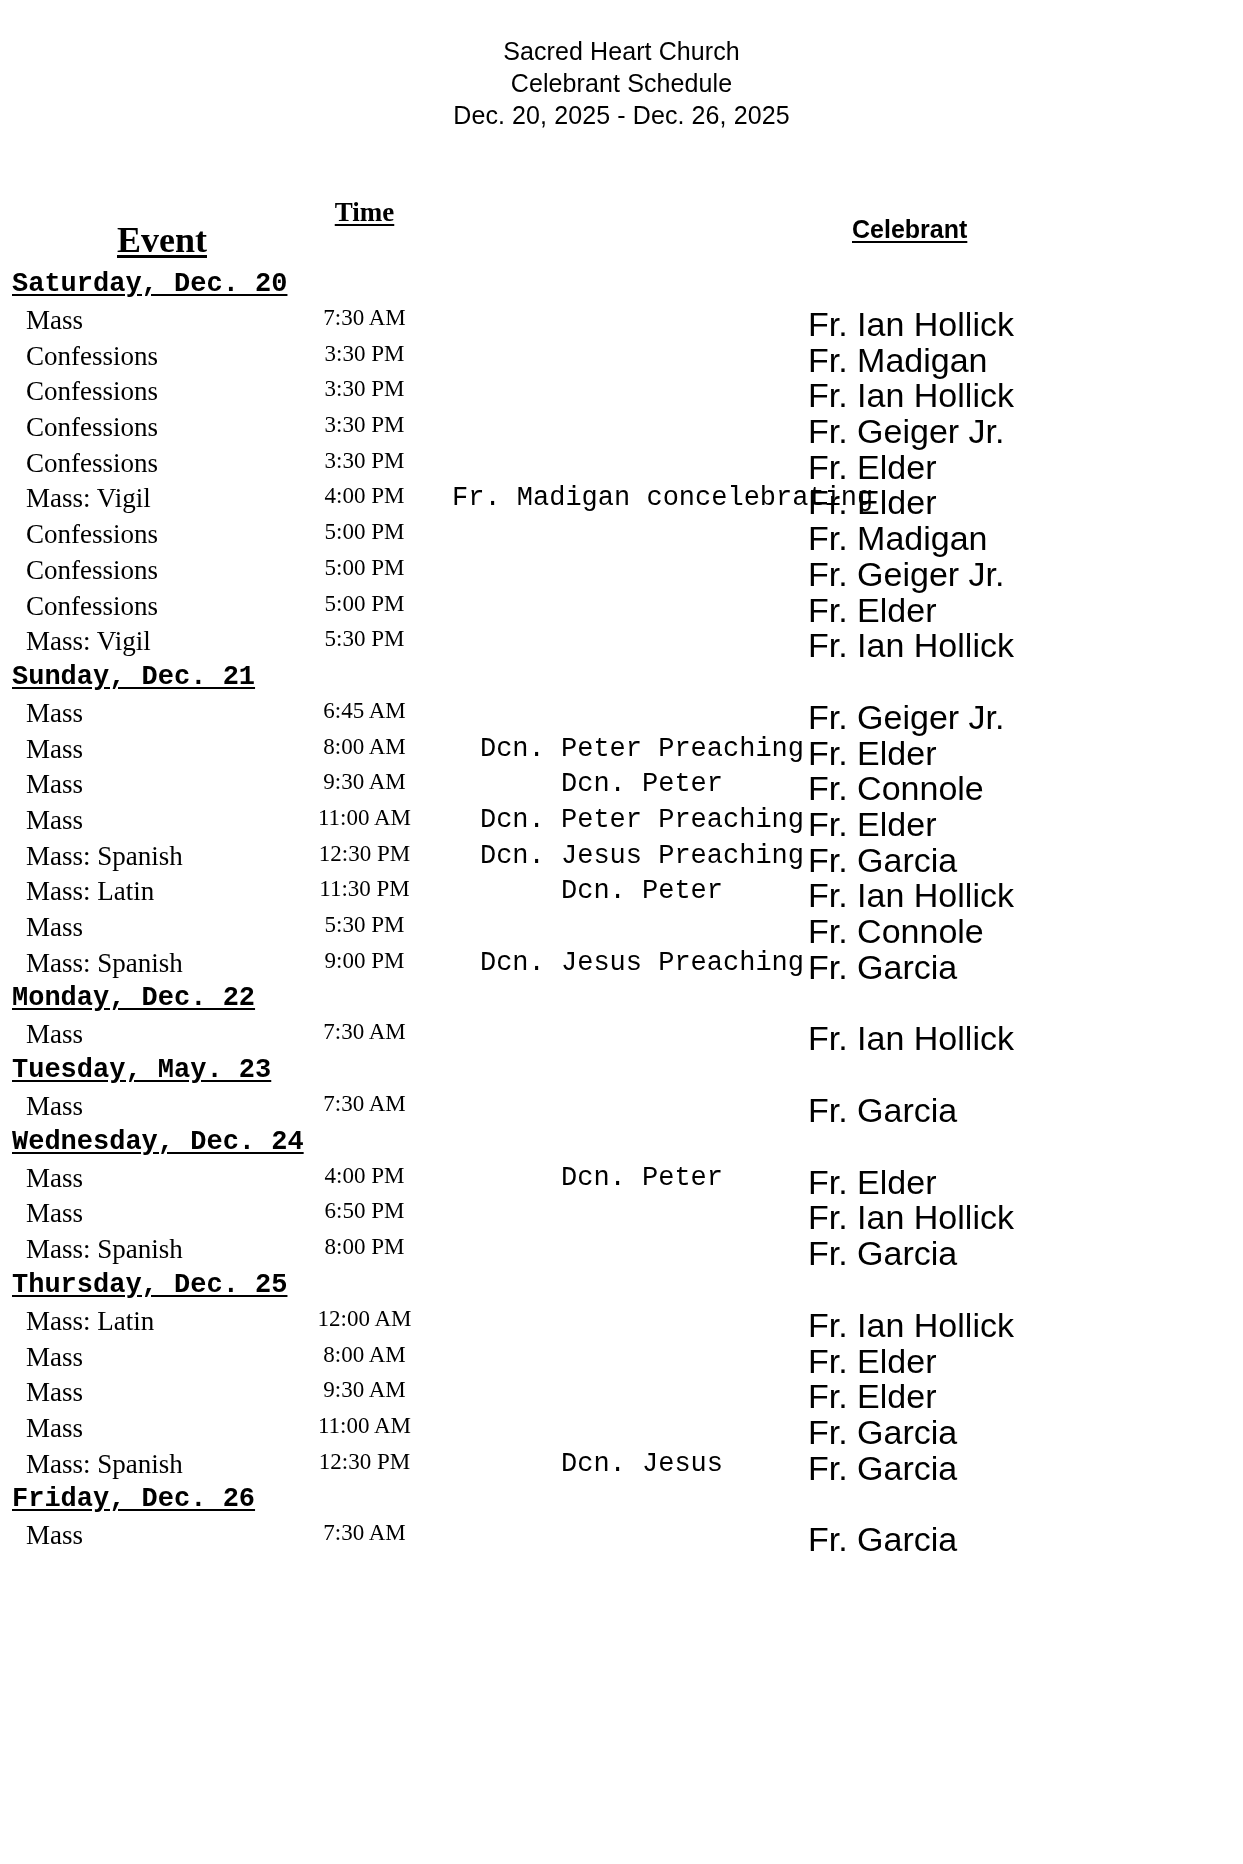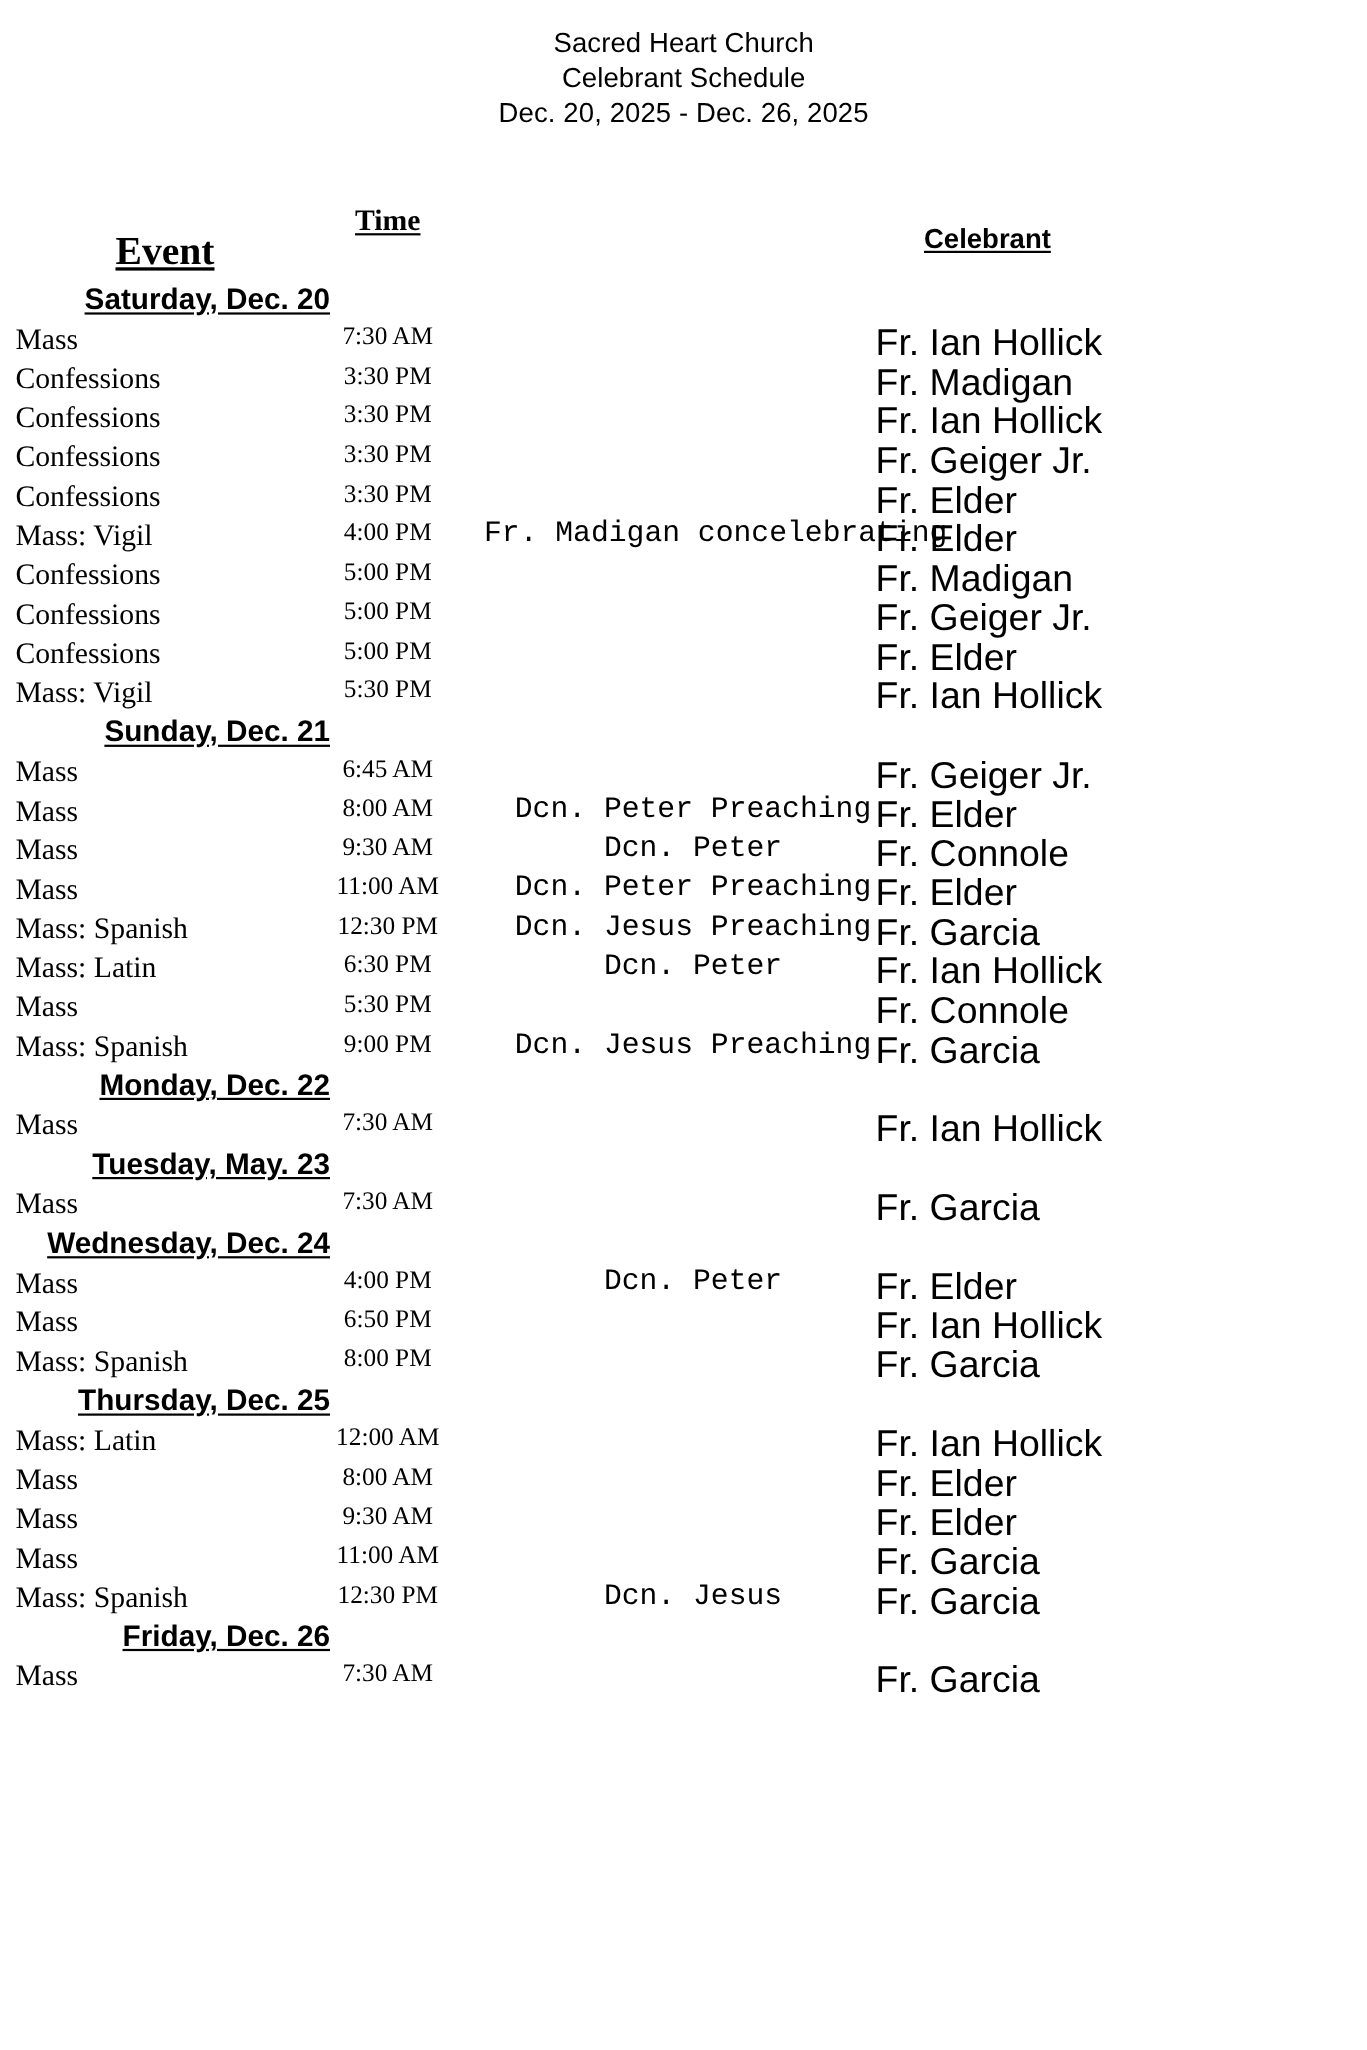--- a/index.html
+++ b/index.html
@@ -15,21 +15,21 @@
     font-family: "Liberation Serif", serif;
     color: #000000;
     -webkit-font-smoothing: antialiased;
   }
 
   .page {
     width: 1243px;
     height: 1864px;
     position: relative;
     box-sizing: border-box;
-    padding: 0;
+    padding: 12px;
   }
 
   
   .title-block {
     text-align: center;
     padding-top: 23px;
     font-family: "Liberation Sans", sans-serif;
     line-height: 1.28;
   }
   .title-line {
@@ -83,22 +83,22 @@
   }
 
   .day-header-row {
     height: 36px;
     position: relative;
   }
   .day-header {
     position: absolute;
     left: 0;
     width: 300px;
-    text-align: right;
-    font-family: Liberation Sans, sans-serif;
+    text-align: left;
+    font-family: Liberation Mono, monospace;
     font-size: 27px;
     font-weight: bold;
     text-decoration: underline;
     text-underline-offset: 3px;
     white-space: nowrap;
     top: 0;
   }
 
   .row {
     height: 35.7px;
@@ -243,21 +243,21 @@
         <div class="cell cell-celebrant">Fr. Elder</div>
       </div>
       <div class="row">
         <div class="cell cell-event">Mass: Spanish</div>
         <div class="cell cell-time">12:30 PM</div>
         <div class="cell cell-note">Dcn. Jesus Preaching</div>
         <div class="cell cell-celebrant">Fr. Garcia</div>
       </div>
       <div class="row">
         <div class="cell cell-event">Mass: Latin</div>
-        <div class="cell cell-time">6:30 PM</div>
+        <div class="cell cell-time">11:30 PM</div>
         <div class="cell cell-note">Dcn. Peter</div>
         <div class="cell cell-celebrant">Fr. Ian Hollick</div>
       </div>
       <div class="row">
         <div class="cell cell-event">Mass</div>
         <div class="cell cell-time">5:30 PM</div>
         <div class="cell cell-note"></div>
         <div class="cell cell-celebrant">Fr. Connole</div>
       </div>
       <div class="row">

